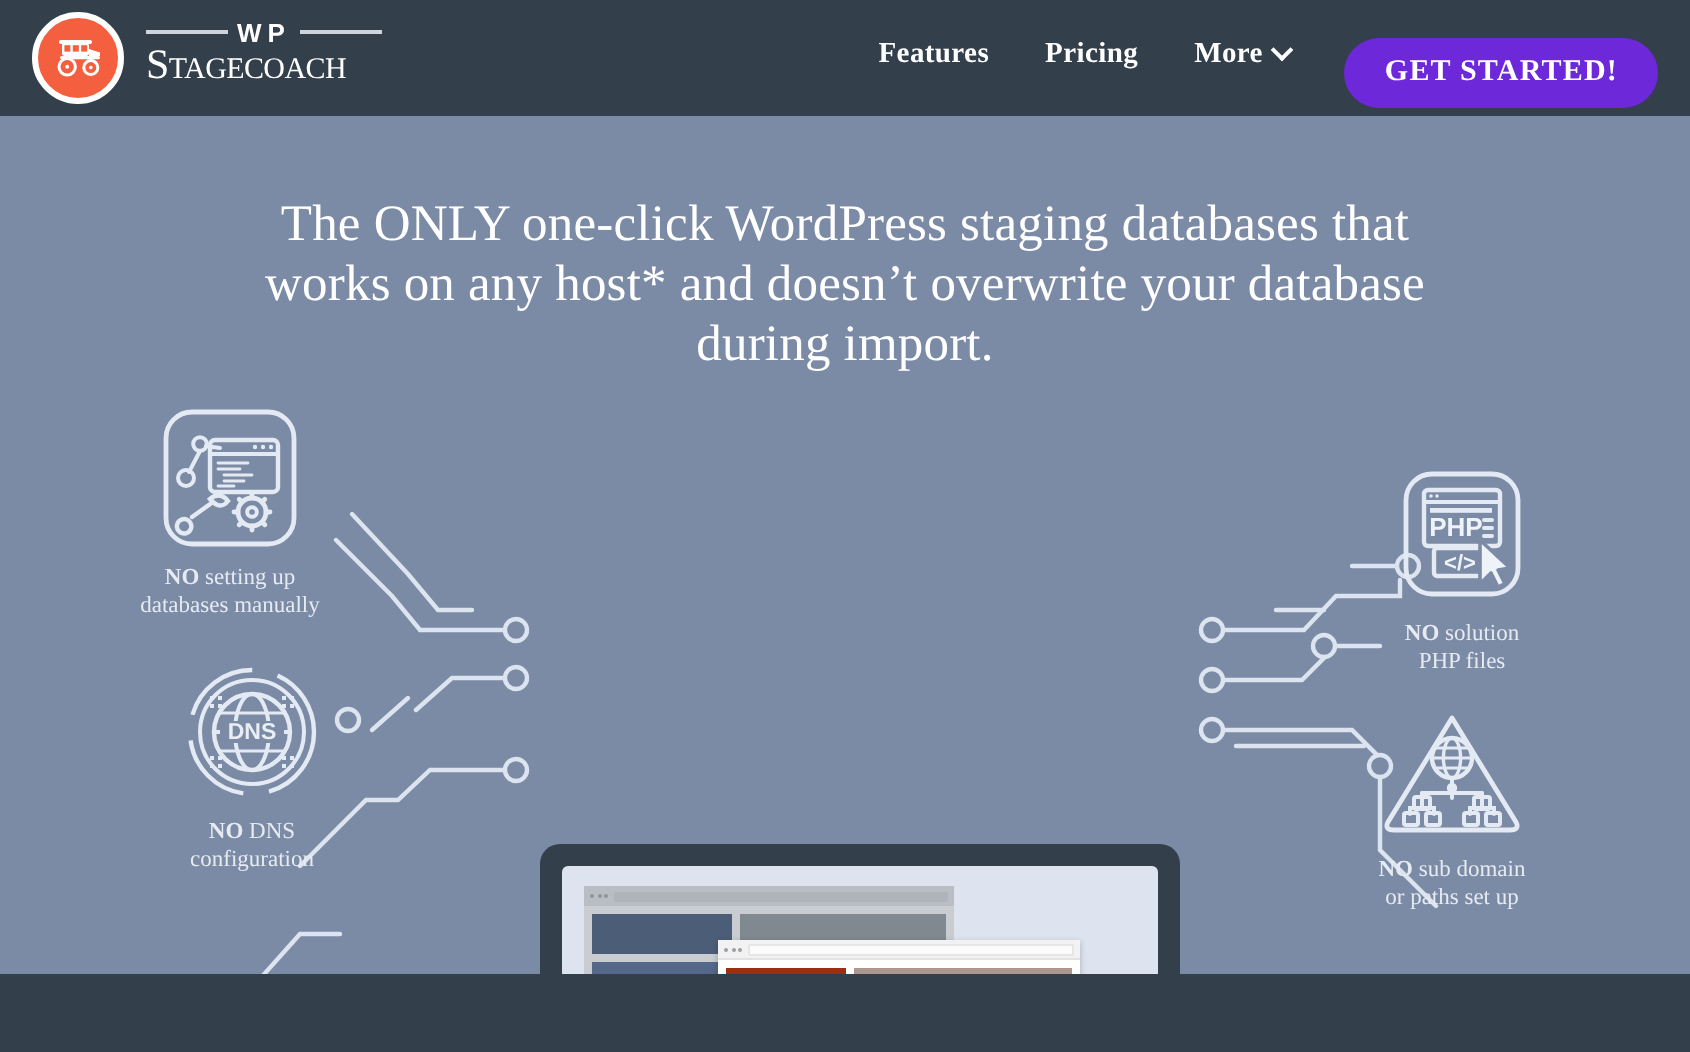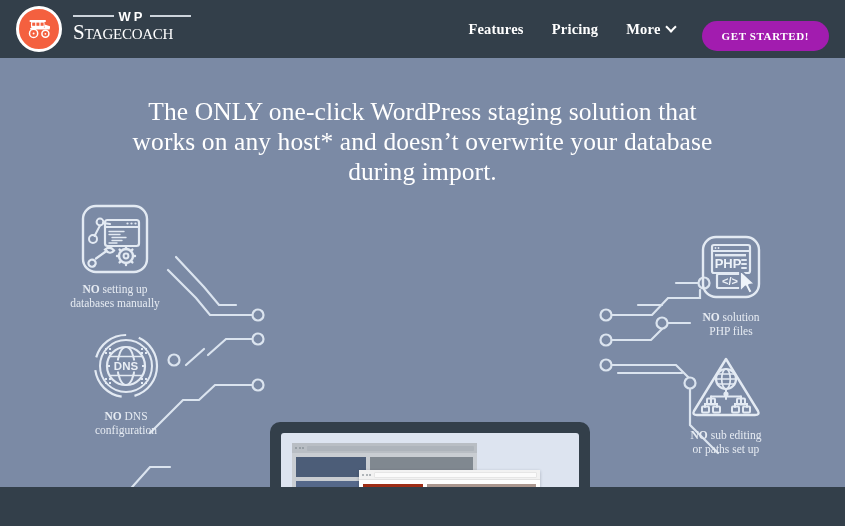--- a/index.html
+++ b/index.html
@@ -57,24 +57,24 @@
     display:flex; align-items:center; gap:6px;
   }
   .chev { display:inline-block; width:9px; height:9px; position:relative; top:-2px; }
   .chev:before {
     content:""; position:absolute; left:0; top:0;
     width:6px; height:6px;
     border-right:2px solid #ffffff; border-bottom:2px solid #ffffff;
     transform:rotate(45deg);
   }
   .cta {
-    background:#a21caf; color:#ffffff; border:none; border-radius:20px;
+    background:#6d28d9; color:#ffffff; border:none; border-radius:20px;
     padding:9px 20px; margin-left:12px;
     font-family:"Liberation Serif", serif;
-    font-size:11px; font-weight:bold; letter-spacing:0.6px;
+    font-size:15px; font-weight:bold; letter-spacing:0.6px;
     cursor:pointer; white-space:nowrap;
   }
   
   .headline {
     position:absolute; left:50%; transform:translateX(-50%);
     top:97px; width:600px; text-align:center;
     color:#ffffff; font-family:"Liberation Serif", serif;
     font-size:25.5px; line-height:30px; font-weight:normal;
     letter-spacing:0.1px;
   }
@@ -176,21 +176,21 @@
       <span>Pricing</span>
     </span>
     <span class="nav-item">
       <span>More</span>
       <span class="chev"></span>
     </span>
     <button class="cta">GET STARTED!</button>
   </nav>
 </div>
 
-<h1 class="headline">The ONLY one-click WordPress staging solution that works on any host* and doesn’t overwrite your database during import.</h1>
+<h1 class="headline">The ONLY one-click WordPress staging databases that works on any host* and doesn’t overwrite your database during import.</h1>
 
 <div class="stage">
 
   <svg class="wires" viewBox="0 0 845 300" aria-hidden="true">
     <g fill="none" stroke="#dbe4ef" stroke-width="2.2" stroke-linecap="round">
 
       <path d="M150 238 L183 205 L199 205 L215 190 L258 190"></path>
       <path d="M168 75 L196 103 L210 120 L258 120"></path>
       <path d="M176 62 L204 92 L219 110 L236 110"></path>
       <path d="M208 160 L226 144 L258 144"></path>
@@ -348,21 +348,21 @@
       <g fill="none" stroke="#e3eaf3" stroke-width="2">
         <rect x="19" y="43.5" width="8" height="6" rx="1"></rect>
         <rect x="49" y="43.5" width="8" height="6" rx="1"></rect>
         <rect x="14" y="51.5" width="7" height="6" rx="1"></rect>
         <rect x="25" y="51.5" width="7" height="6" rx="1"></rect>
         <rect x="44" y="51.5" width="7" height="6" rx="1"></rect>
         <rect x="55" y="51.5" width="7" height="6" rx="1"></rect>
       </g>
     </svg>
     <span>
-      <b>NO</b><span> sub editing</span><br>
+      <b>NO</b><span> sub domain</span><br>
       <span>or paths set up</span>
     </span>
   </div>
 
   <div class="monitor">
     <div class="mon-body">
       <div class="mon-screen">
 
         <div class="win win-back">
           <div class="win-bar">

